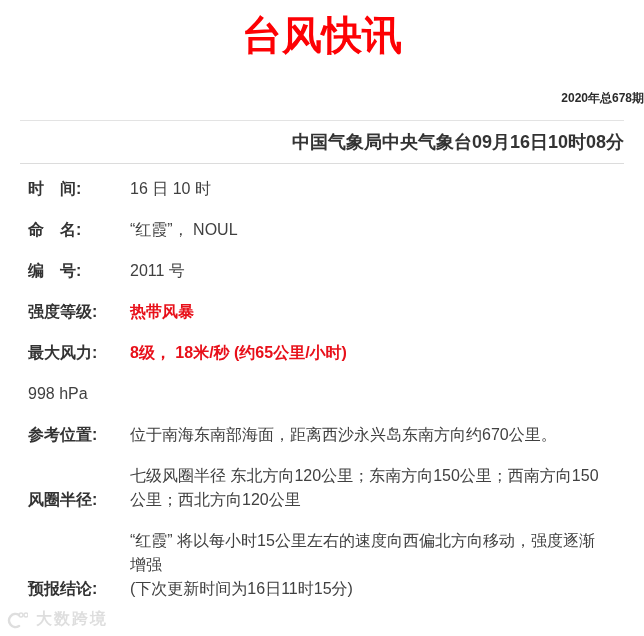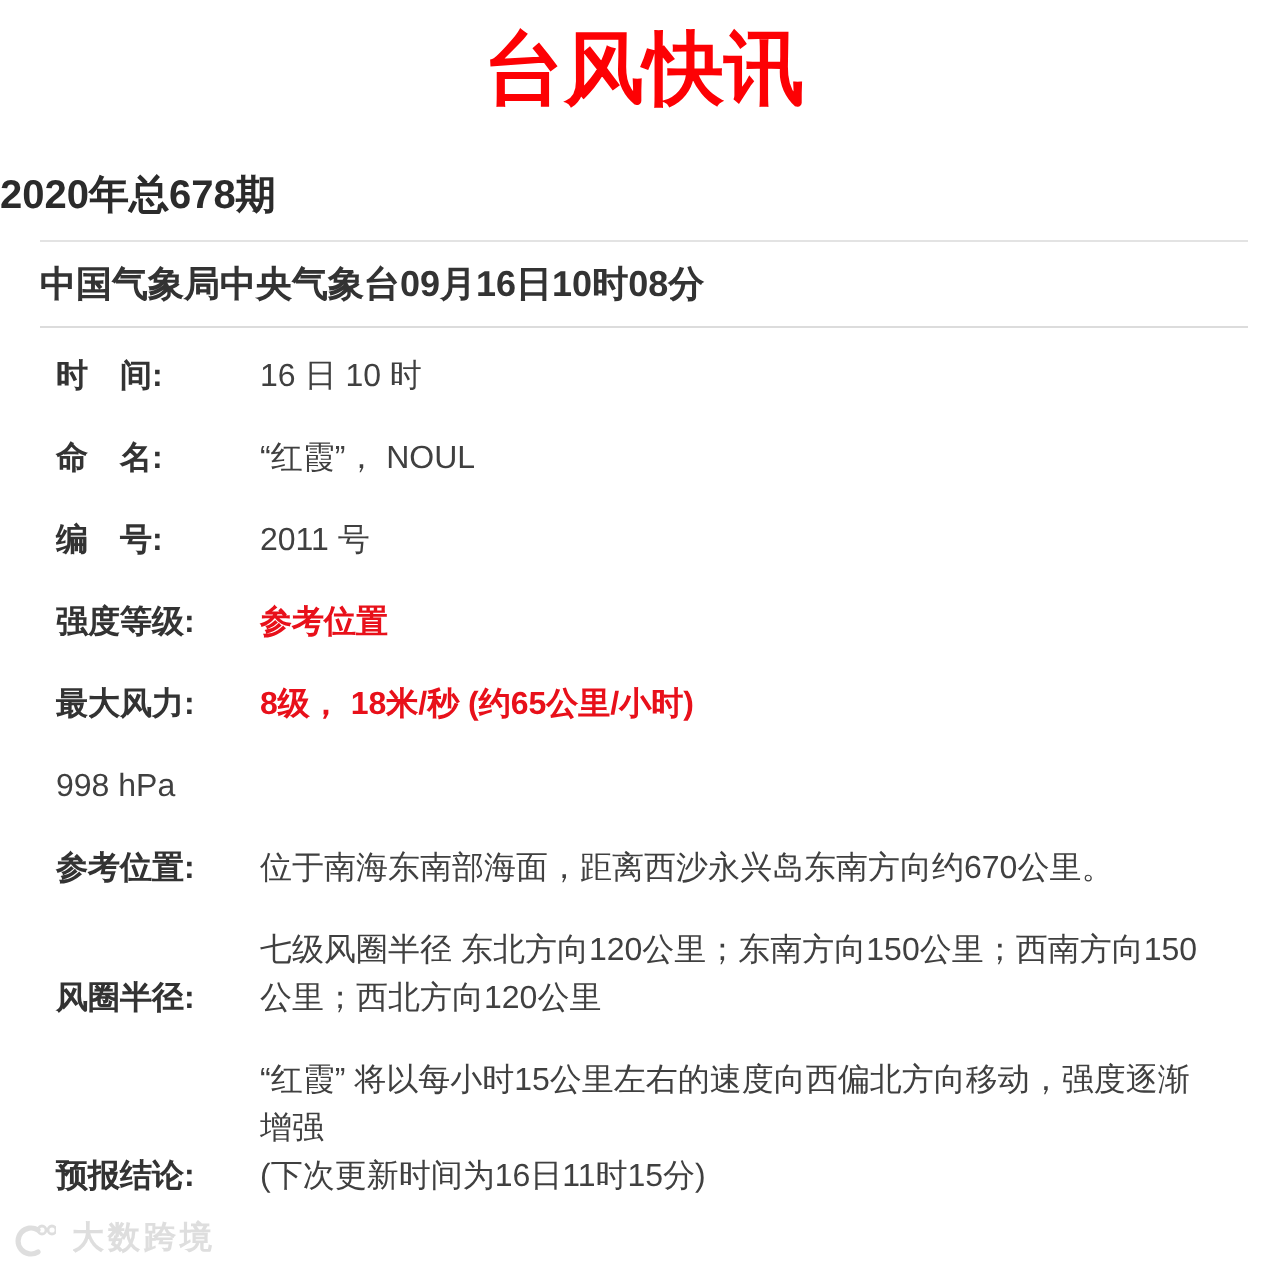--- a/index.html
+++ b/index.html
@@ -23,33 +23,33 @@
   .page-title {
     margin-top: 13px;
     text-align: center;
     font-size: 40px;
     font-weight: bold;
     color: var(--title-red);
     line-height: 44px;
   }
   .issue {
     margin-top: 31px;
-    text-align: left;
-    font-size: 20px;
+    text-align: right;
+    font-size: 12px;
     font-weight: bold;
     color: #2b2b2b;
     line-height: 21px;
   }
   .header-bar {
     margin: 11px 20px 0 20px;
     border-top: 1px solid var(--line);
     border-bottom: 1px solid #dcdcdc;
     padding: 8px 0;
     display: flex;
-    justify-content: flex-start;
+    justify-content: flex-end;
     align-items: center;
   }
   .header-bar .agency,
   .header-bar .pubtime {
     font-size: 18px;
     font-weight: bold;
     color: var(--text-dark);
     line-height: 26px;
   }
   .info-rows {
@@ -129,21 +129,21 @@
     <span class="value">
       <span class="v1">2011 号</span>
       
     </span>
   </div>
 
 
   <div class="row red">
     <span class="label">强度等级:</span>
     <span class="value">
-      <span class="v1">参考位置</span>
+      <span class="v1">热带风暴</span>
       
     </span>
   </div>
 
   <div class="row red">
     <span class="label">最大风力:</span>
     <span class="value">
       <span class="v1">8级， 18米/秒 (约65公里/小时)</span>
       
     </span>

